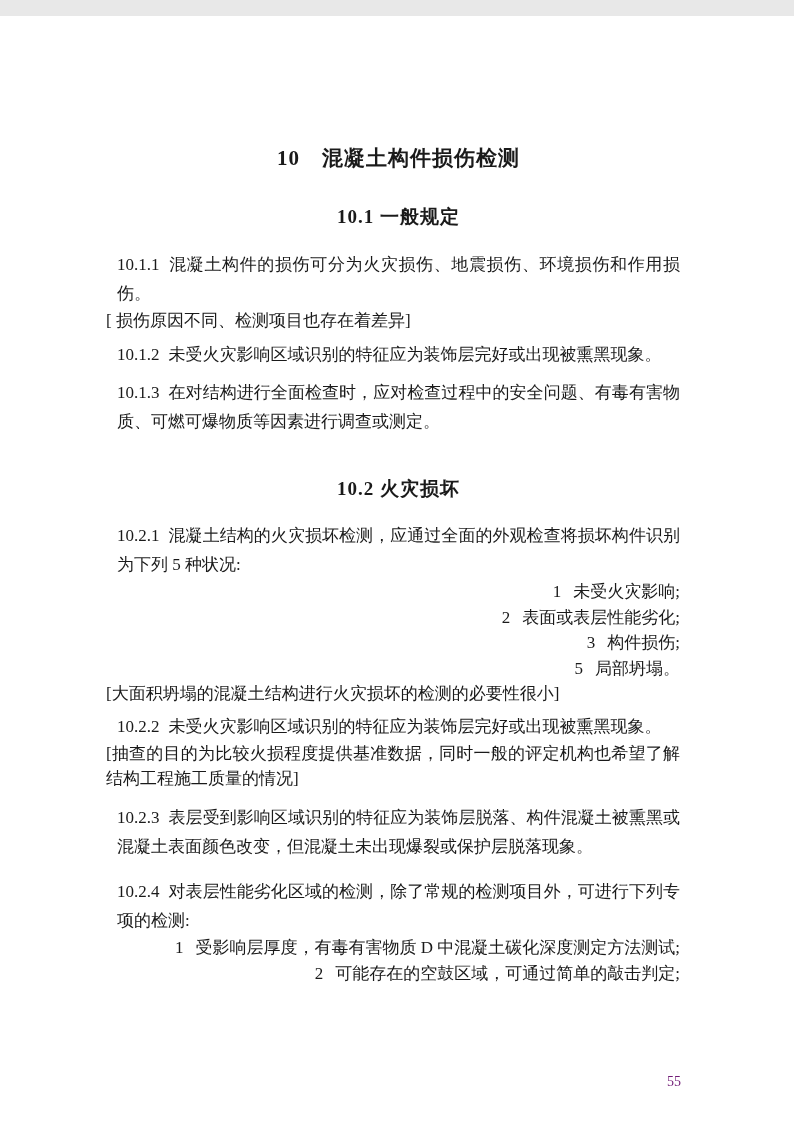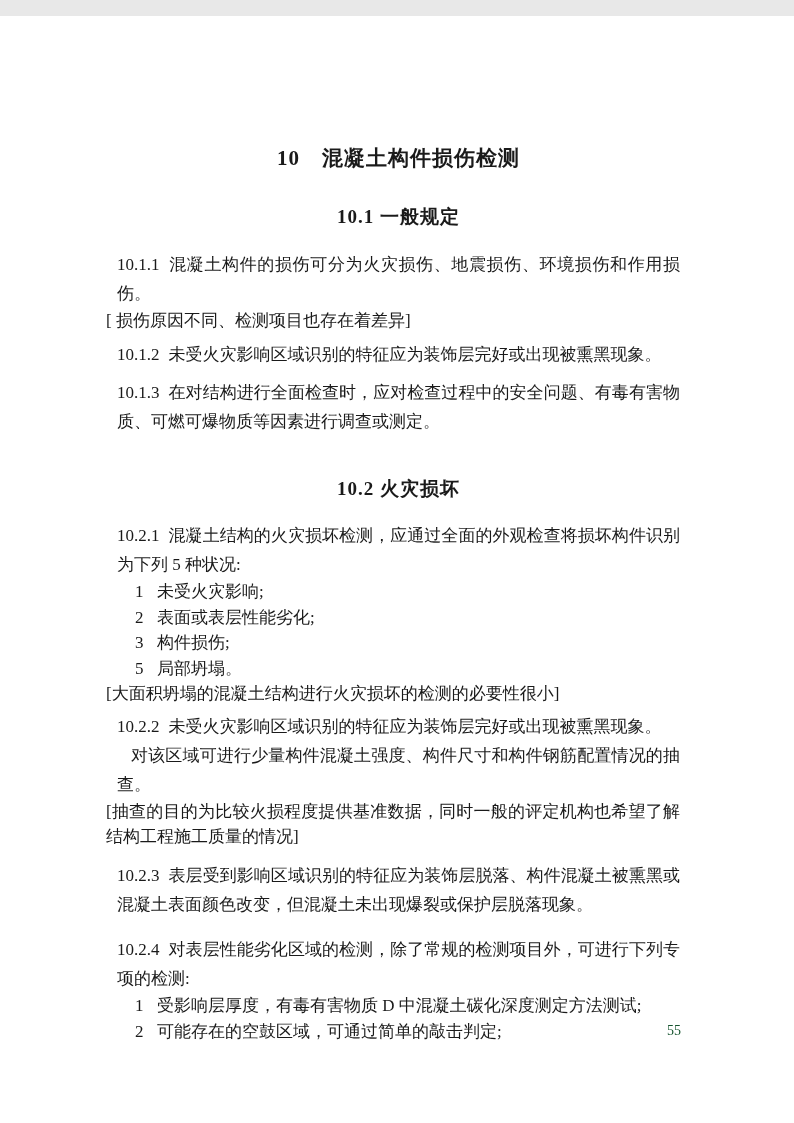--- a/index.html
+++ b/index.html
@@ -14,27 +14,27 @@
     line-height:32px;letter-spacing:1px;
   }
   .section-heading{
     margin:0;font-size:19px;font-weight:bold;text-align:center;line-height:30px;
     letter-spacing:1px;
   }
   .clause{margin:0;font-size:17px;line-height:29px;text-align:justify;}
   .cnum{margin-right:9px;white-space:nowrap;font-family:Liberation Serif, serif;}
   .cont-line{margin:0;font-size:17px;line-height:29px;text-align:justify;text-indent:14px;}
   .note{margin:0 0 0 -11px;font-size:17px;line-height:25px;text-align:justify;}
-  .list-item{font-size:17px;line-height:25.5px;padding-left:18px;}
+  .list-item{font-size:17px;line-height:25.5px;padding-left:18px;text-align:right;}
   .inum{display:inline-block;min-width:10px;margin-right:12px;}
   .mt4{margin-top:4px}.mt6{margin-top:6px}.mt7{margin-top:7px}.mt9{margin-top:9px}
   .mt12{margin-top:12px}.mt16{margin-top:16px}.mt17{margin-top:17px}.mt18{margin-top:18px}
   .mt28{margin-top:28px}.mt38{margin-top:38px}
   .page-number{
-    position:absolute;top:1006px;right:113px;font-size:14px;line-height:18px;color:#14532d;
+    position:absolute;top:1057px;right:113px;font-size:14px;line-height:18px;color:#701a75;
   }
 </style>
 </head>
 <body>
 
 <div class="page">
   <div class="content">
 
     <h1 class="chapter-title">10　混凝土构件损伤检测</h1>
 
@@ -53,21 +53,20 @@
     <p class="clause mt17"><span class="cnum">10.2.1</span><span>混凝土结构的火灾损坏检测，应通过全面的外观检查将损坏构件识别为下列 5 种状况:</span></p>
     <div>
       <div class="list-item"><span class="inum">1</span><span>未受火灾影响;</span></div>
       <div class="list-item"><span class="inum">2</span><span>表面或表层性能劣化;</span></div>
       <div class="list-item"><span class="inum">3</span><span>构件损伤;</span></div>
       <div class="list-item"><span class="inum">5</span><span>局部坍塌。</span></div>
     </div>
     <p class="note">[大面积坍塌的混凝土结构进行火灾损坏的检测的必要性很小]</p>
 
     <p class="clause mt6"><span class="cnum">10.2.2</span><span>未受火灾影响区域识别的特征应为装饰层完好或出现被熏黑现象。</span></p>
-    <p class="cont-line">对该区域可进行少量构件混凝土强度、构件尺寸和构件钢筋配置情况的抽查。</p>
     <p class="note">[抽查的目的为比较火损程度提供基准数据，同时一般的评定机构也希望了解结构工程施工质量的情况]</p>
 
     <p class="clause mt12"><span class="cnum">10.2.3</span><span>表层受到影响区域识别的特征应为装饰层脱落、构件混凝土被熏黑或混凝土表面颜色改变，但混凝土未出现爆裂或保护层脱落现象。</span></p>
 
     <p class="clause mt16"><span class="cnum">10.2.4</span><span>对表层性能劣化区域的检测，除了常规的检测项目外，可进行下列专项的检测:</span></p>
     <div>
       <div class="list-item"><span class="inum">1</span><span>受影响层厚度，有毒有害物质 D 中混凝土碳化深度测定方法测试;</span></div>
       <div class="list-item"><span class="inum">2</span><span>可能存在的空鼓区域，可通过简单的敲击判定;</span></div>
     </div>
 

